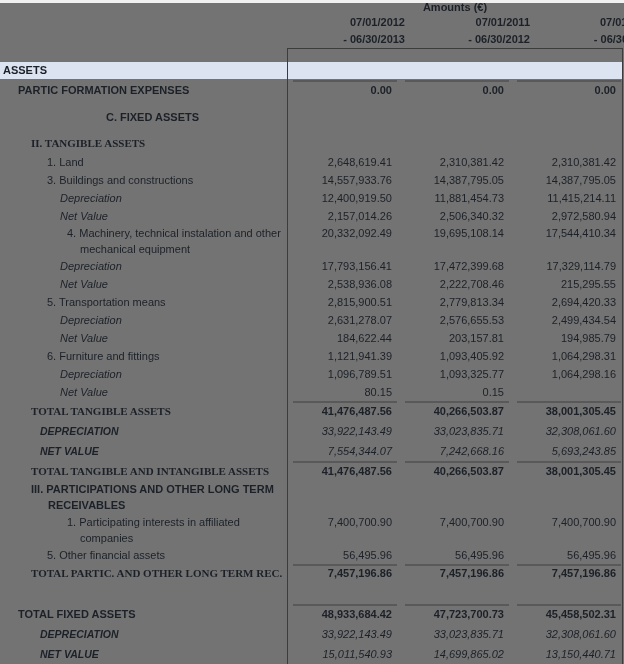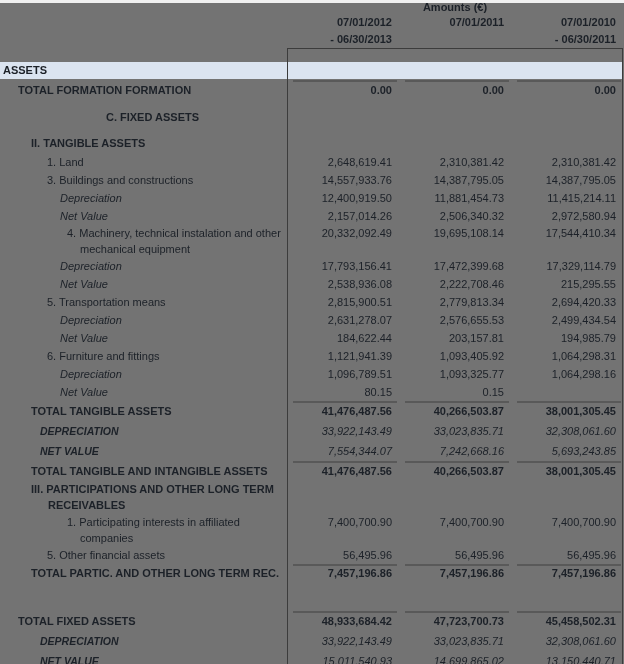--- a/index.html
+++ b/index.html
@@ -5,21 +5,21 @@
   html,body{margin:0;padding:0;background:#fff;}
   .screen{
     position:relative;width:612px;height:664px;overflow:hidden;background:#737373;
     font-family:"Liberation Sans", sans-serif;color:#1c2128;font-size:11px;padding-left:21px;
   }
   .top-strip{position:absolute;top:0;left:0;width:624px;height:3px;background:#f0f0f0;}
   
   .amounts{position:absolute;top:1px;left:287px;width:336px;height:14px;line-height:13px;
     text-align:center;font-weight:bold;}
   .dates{position:absolute;top:14px;left:0;width:623px;display:grid;
-    grid-template-columns:287px 112px 112px 112px;}
+    grid-template-columns:287px 112px 112px 112px;gap:13px;}
   .dates .dcell{text-align:right;padding-right:7px;font-weight:bold;}
   .dates .dline{height:17px;line-height:17px;}
   
   .border-box{position:absolute;left:287px;top:48px;width:336px;height:616px;
     border:1px solid var(--border,#3c3c3c);border-bottom:none;pointer-events:none;z-index:3;
     box-sizing:border-box;}
   
   .tbody{position:absolute;top:48px;left:0;width:623px;z-index:1;}
   .row{display:grid;grid-template-columns:287px 112px 112px 112px;height:18px;line-height:18px;}
   .lbl{white-space:normal;}
@@ -31,33 +31,33 @@
   .st-total .lbl{font-weight:bold;}
   .st-total .val{font-weight:bold;}
   .st-detail .lbl{font-style:italic;}
   .st-detail .val{}
   .st-summary .lbl{font-weight:bold;font-style:italic;font-size:10.5px;}
   .st-summary .val{font-style:italic;}
   .st-tfe{margin-top:2px;height:19px;line-height:19px;}
   .st-h1{margin-top:8px;height:19px;line-height:19px;text-align:center;}
   .st-h2{margin-top:7px;height:19px;line-height:19px;}
   .st-sub{margin-top:1px;height:19px;line-height:19px;}
-  .st-grand{margin-top:13px;height:19px;line-height:19px;}
+  .st-grand{margin-top:6px;height:19px;line-height:19px;}
   .st-summary{margin-top:1px;height:19px;line-height:19px;}
   .st-2line{height:32px;line-height:16px;}
   .st-2line34{height:34px;line-height:16px;}
   .st-2h{}
   .st-mtb{margin-top:1px;}
   .st-2a .lbl{max-width:236px;margin-left:20px;}
   .st-2h .lbl{max-width:232px;}
   .st-2t .lbl{max-width:252px;}
   
   .ind0 .lbl{padding-left:3px;}
   .ind1 .lbl{padding-left:18px;}
-  .ind2 .lbl{padding-left:31px;}
+  .ind2 .lbl{padding-left:31px;font-family:Liberation Serif, serif;}
   .ind3 .lbl{padding-left:40px;}
   .ind4 .lbl{padding-left:48px;text-indent:-17px;}
   .ind5 .lbl{padding-left:60px;text-indent:-13px;}
   .ind6 .lbl{padding-left:60px;}
   
   .ov .val::before{content:"";position:absolute;left:6px;right:2px;top:-1px;height:0;
     border-top:2px solid var(--rule,#595959);}
 </style>
 </head>
 <body>
@@ -68,37 +68,38 @@
   <div class="amounts">Amounts (€)</div>
 
   <div class="dates">
     <div></div>
     <div class="dcell">
       <div class="dline">07/01/2012</div>
       <div class="dline">- 06/30/2013</div>
     </div>
     <div class="dcell">
       <div class="dline">07/01/2011</div>
+      <div class="dline">- 06/30/2012</div>
     </div>
     <div class="dcell">
       <div class="dline">07/01/2010</div>
       <div class="dline">- 06/30/2011</div>
     </div>
   </div>
 
   <div class="tbody" id="rows-container">
   <div class="row st-section ind0">
     <div class="lbl">ASSETS</div>
     <div class="val"></div>
     <div class="val"></div>
     <div class="val"></div>
   </div>
 
   <div class="row st-total st-tfe ind1 ov">
-    <div class="lbl">TOTAL FORMATION FORMATION</div>
+    <div class="lbl">PARTIC FORMATION EXPENSES</div>
     <div class="val">0.00</div>
     <div class="val">0.00</div>
     <div class="val">0.00</div>
   </div>
 
   <div class="row st-heading st-h1 ind1">
     <div class="lbl">C. FIXED ASSETS</div>
     <div class="val"></div>
     <div class="val"></div>
     <div class="val"></div>

